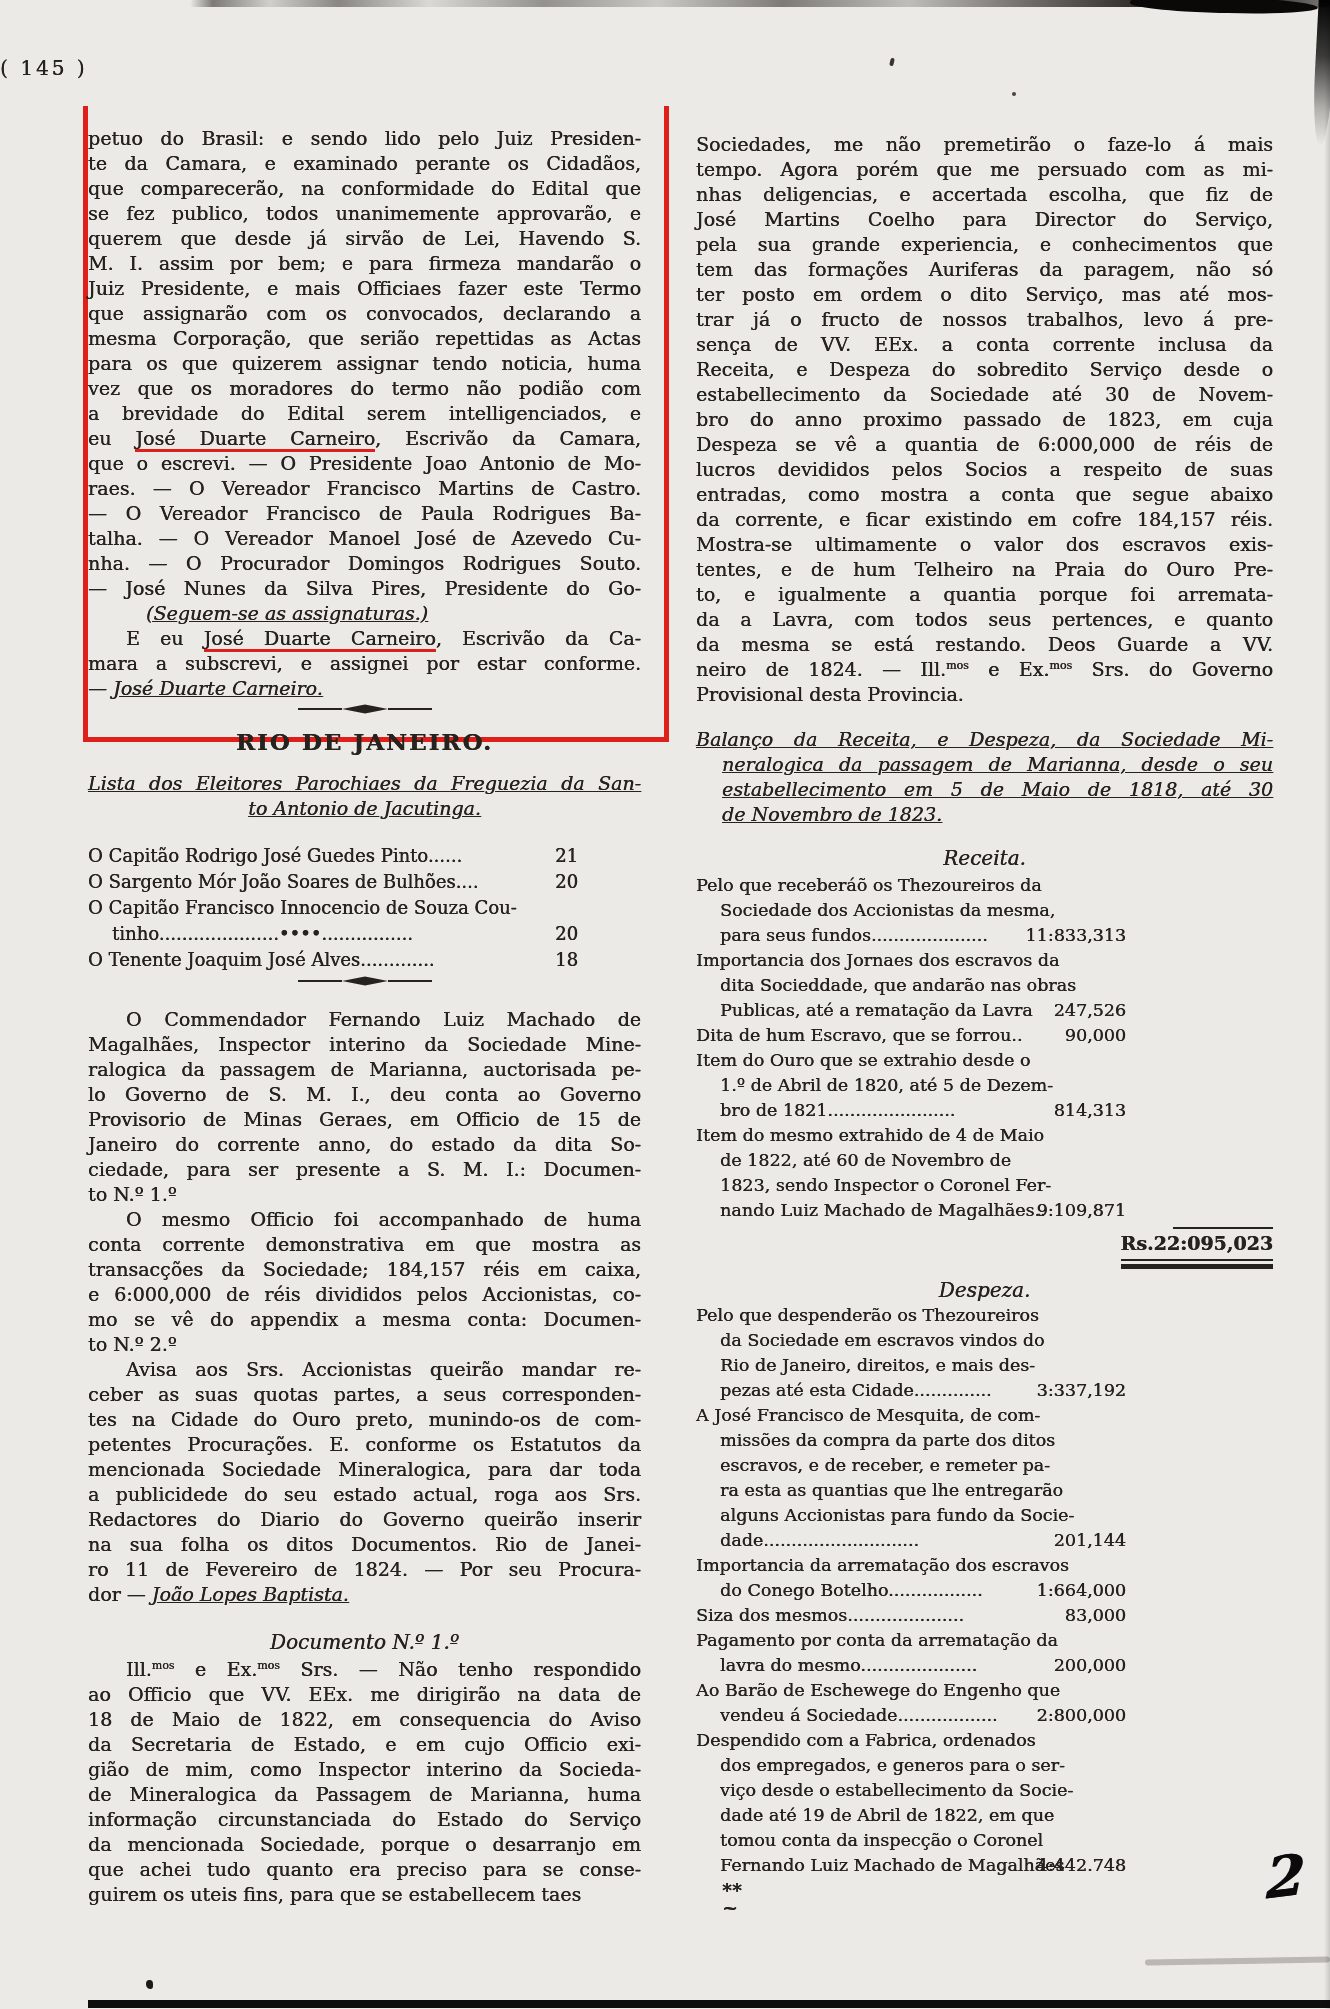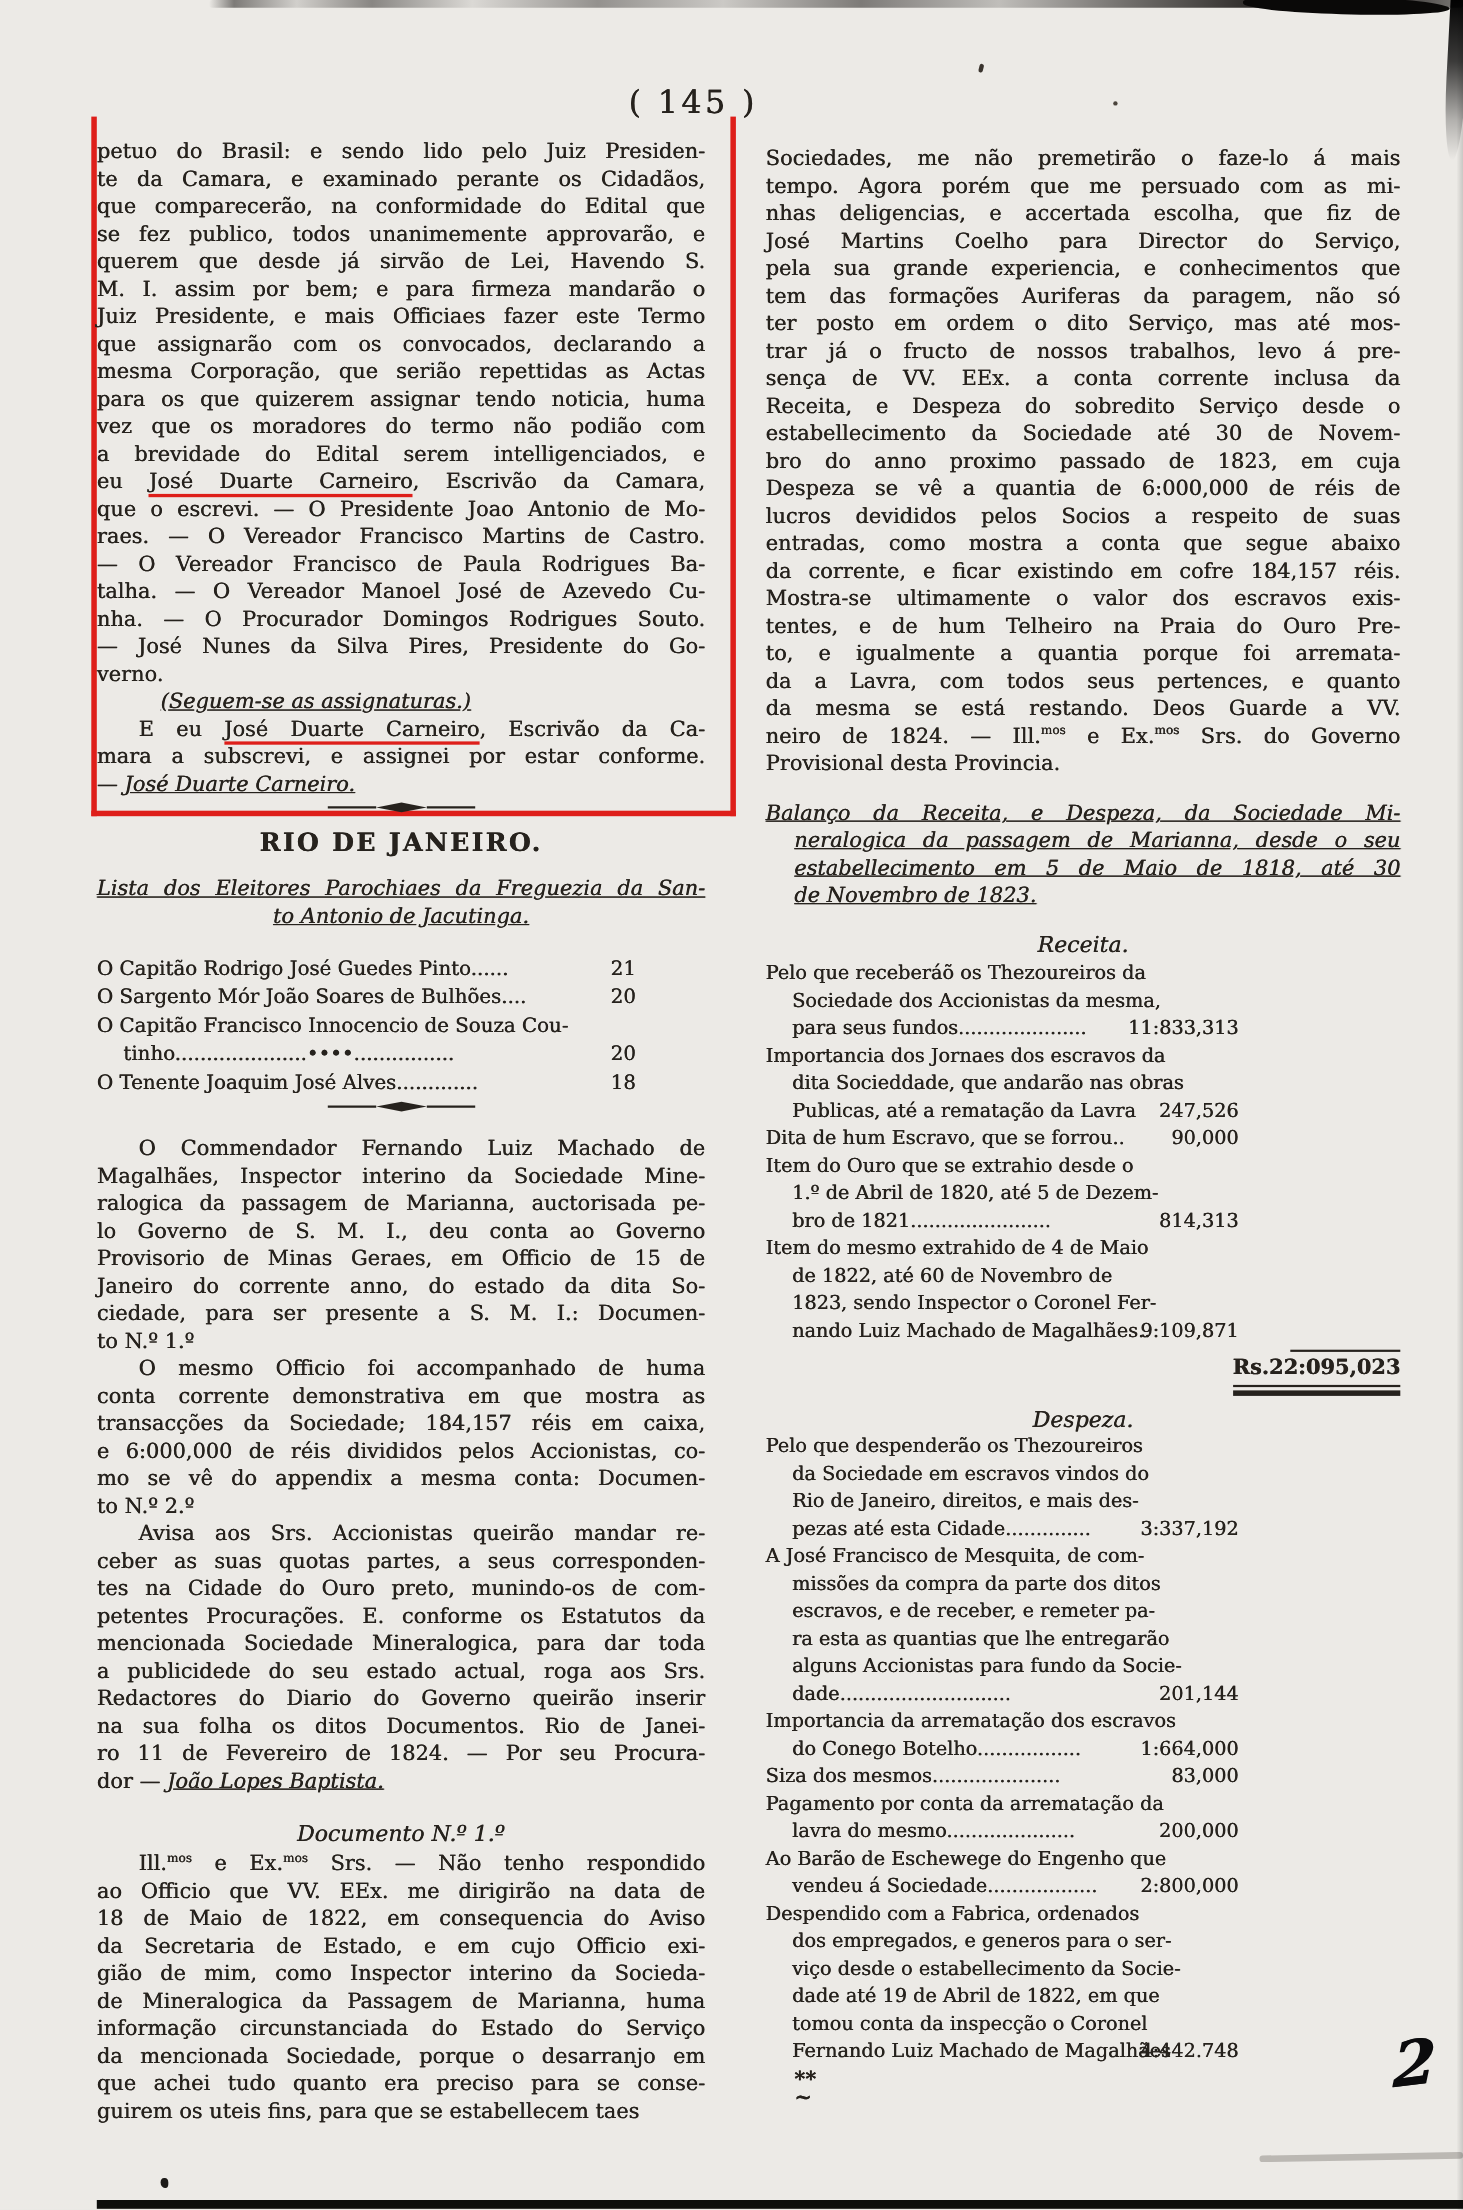--- a/index.html
+++ b/index.html
@@ -29,22 +29,22 @@
     border-radius:0 0 60% 60%;}
   .bottom-bar{position:absolute;left:88px;top:2000px;width:1242px;height:8px;background:#0e0e0c;}
   .smudge-br{position:absolute;left:1145px;top:1958px;width:185px;height:6px;background:#8a8680;
     opacity:.5;border-radius:3px;transform:rotate(-1deg);}
   .dot-bl{position:absolute;left:146px;top:1980px;width:7px;height:9px;background:#1c1a18;
     border-radius:50% 50% 40% 60%;}
   .speck-1{position:absolute;left:890px;top:58px;width:4px;height:8px;background:#3a342e;
     border-radius:2px;transform:rotate(14deg);}
   .speck-2{position:absolute;left:1012px;top:92px;width:4px;height:4px;background:#4a443c;border-radius:50%;}
 
-  .pagenum{position:absolute;left:0;top:76px;width:1260px;text-align:center;
-    font-size:29px;letter-spacing:3px;}
+  .pagenum{position:absolute;left:0;top:56px;width:1260px;
+    font-size:20px;letter-spacing:3px;}
 
   .redbox{position:absolute;left:83px;top:106px;width:586px;height:636px;
     border-left:5px solid var(--annotation-red);
     border-right:5px solid var(--annotation-red);
     border-bottom:5px solid var(--annotation-red);}
 
   .hand{position:absolute;left:1266px;top:1843px;font-size:56px;font-weight:bold;font-style:italic;
     color:#0b0b0d;transform:rotate(-7deg) skewX(-8deg);text-shadow:1px 0 0 #0b0b0d;}
 
   
@@ -119,21 +119,20 @@
         <div class="ln" data-name="text-line"><span>para os que quizerem assignar tendo noticia, huma</span></div>
         <div class="ln" data-name="text-line"><span>vez que os moradores do termo não podião com</span></div>
         <div class="ln" data-name="text-line"><span>a brevidade do Edital serem intelligenciados, e</span></div>
         <div class="ln" data-name="text-line"><span>eu </span><span class="redu" data-name="red-underlined-name">José Duarte Carneiro</span><span>, Escrivão da Camara,</span></div>
         <div class="ln" data-name="text-line"><span>que o escrevi. — O Presidente Joao Antonio de Mo-</span></div>
         <div class="ln" data-name="text-line"><span>raes. — O Vereador Francisco Martins de Castro.</span></div>
         <div class="ln" data-name="text-line"><span>— O Vereador Francisco de Paula Rodrigues Ba-</span></div>
         <div class="ln" data-name="text-line"><span>talha. — O Vereador Manoel José de Azevedo Cu-</span></div>
         <div class="ln" data-name="text-line"><span>nha. — O Procurador Domingos Rodrigues Souto.</span></div>
         <div class="ln" data-name="text-line"><span>— José Nunes da Silva Pires, Presidente do Go-</span></div>
-        <div class="ln nj" data-name="text-line"><span>verno.</span></div>
         <div class="ln nj ind2" data-name="text-line"><span class="it">(Seguem-se as assignaturas.)</span></div>
         <div class="ln ind" data-name="text-line"><span>E eu </span><span class="redu" data-name="red-underlined-name">José Duarte Carneiro</span><span>, Escrivão da Ca-</span></div>
         <div class="ln" data-name="text-line"><span>mara a subscrevi, e assignei por estar conforme.</span></div>
         <div class="ln nj" data-name="text-line"><span>— </span><span class="it">José Duarte Carneiro.</span></div>
       </div>
       <div data-name="section-divider-icon" class="divider"><svg width="150" height="12" viewBox="0 0 150 12">
           <line x1="8" y1="6" x2="52" y2="6" stroke="currentColor" stroke-width="2"></line>
           <polygon points="52,6 75,1.5 98,6 75,10.5" fill="currentColor"></polygon>
           <line x1="98" y1="6" x2="142" y2="6" stroke="currentColor" stroke-width="2"></line>
         </svg></div>

